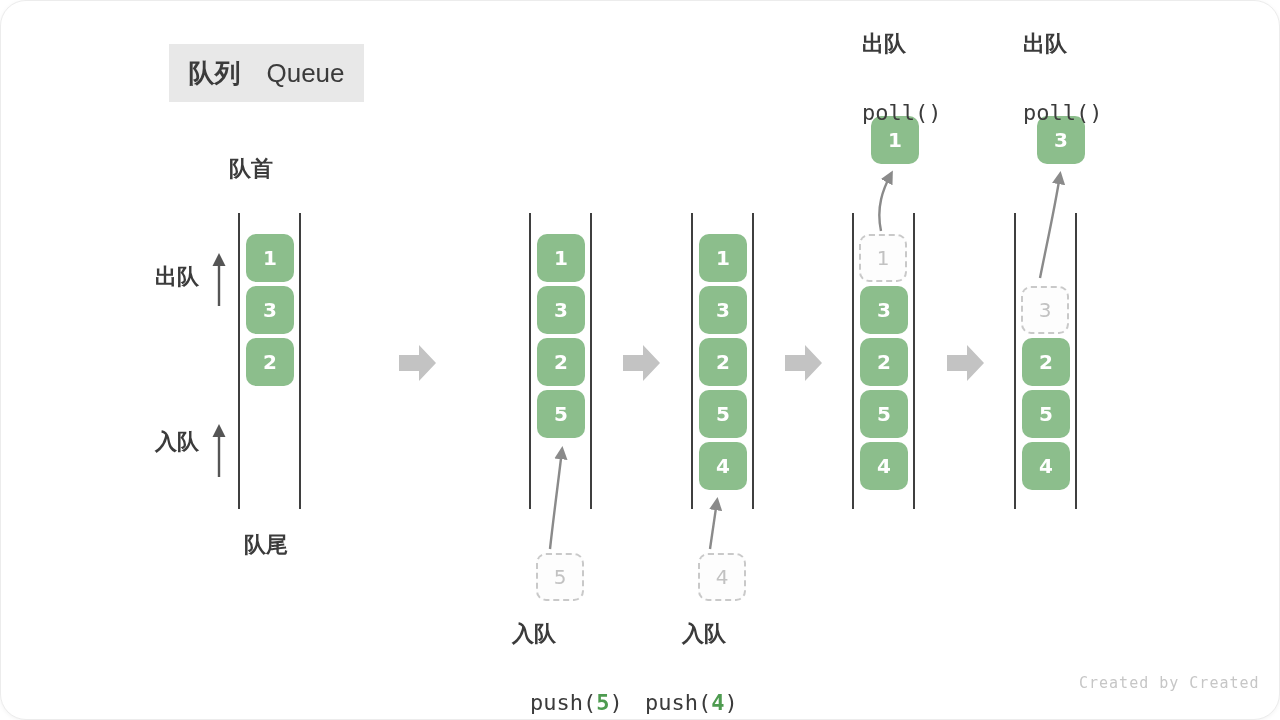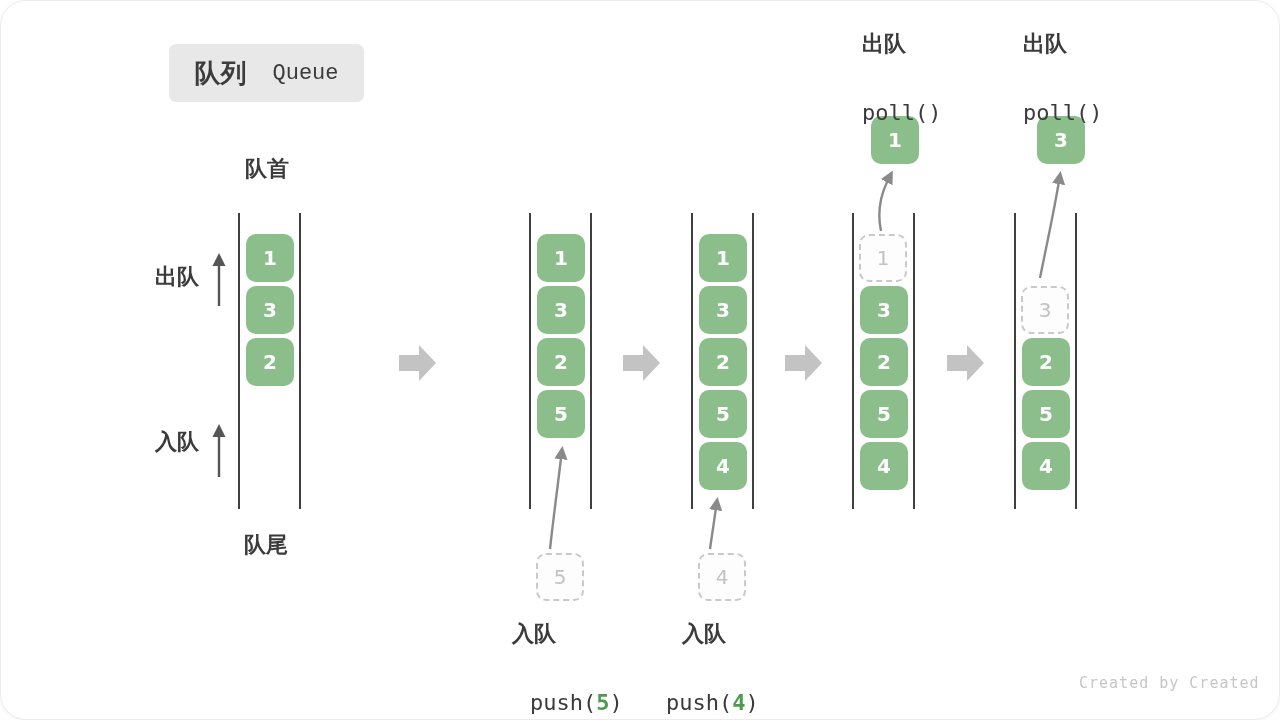--- a/index.html
+++ b/index.html
@@ -19,25 +19,25 @@
   html,body{margin:0;padding:0;background:#ffffff;}
   .canvas{
     position:relative;width:1278px;height:718px;margin:0 auto;
     background:#fff;border:1px solid #ececec;border-radius:26px;
     box-shadow:0 1px 4px rgba(0,0,0,.05);
     overflow:hidden;
     font-family:"DejaVu Sans","Liberation Sans",sans-serif;
   }
   .title-chip{
     position:absolute;left:168px;top:43px;width:195px;height:58px;
-    background:var(--title-bg);border-radius:7px;
+    background:var(--title-bg);border-radius:0;
     display:flex;align-items:center;justify-content:center;gap:26px;
   }
   .title-zh{font-size:26px;font-weight:700;color:var(--label-text);}
-  .title-en{font-size:22px;font-family:Liberation Mono, monospace;color:var(--label-text);}
+  .title-en{font-size:26px;font-family:Liberation Sans, sans-serif;color:var(--label-text);}
   .cjk{position:absolute;font-size:22px;font-weight:700;color:var(--label-text);white-space:nowrap;}
   .code{position:absolute;font-size:22px;font-family:"DejaVu Sans Mono","Liberation Mono",monospace;color:var(--label-text);white-space:nowrap;margin-top:36px;}
   .code .arg{color:var(--accent-green-text);font-weight:700;}
   .qcol{position:absolute;top:212px;width:63px;height:296px;}
   .vline{position:absolute;top:0;width:2px;height:296px;background:var(--line);}
   .vline.left{left:0;}
   .vline.right{left:61px;}
   .qbox{
     position:absolute;left:8px;width:48px;height:48px;border-radius:10px;
     background:var(--box-green);color:var(--box-text);
@@ -63,21 +63,21 @@
 </head>
 <body>
 
 <div class="canvas">
 
   <div class="title-chip">
     <span class="title-zh">队列</span>
     <span class="title-en">Queue</span>
   </div>
 
-  <div class="cjk" style="left:244px;top:153px">队首</div>
+  <div class="cjk" style="left:228px;top:153px">队首</div>
   <div class="cjk" style="left:243px;top:529px">队尾</div>
   <div class="cjk" style="left:154px;top:261px">出队</div>
   <div class="cjk" style="left:154px;top:426px">入队</div>
 
   <div class="qcol" style="left:237px">
     <div class="vline left"></div>
     <div class="vline right"></div>
     <div class="qbox r0">1</div>
     <div class="qbox r1">3</div>
     <div class="qbox r2">2</div>
@@ -99,21 +99,21 @@
     <div class="vline left"></div>
     <div class="vline right"></div>
     <div class="qbox r0">1</div>
     <div class="qbox r1">3</div>
     <div class="qbox r2">2</div>
     <div class="qbox r3">5</div>
     <div class="qbox r4">4</div>
   </div>
   <div class="ghost free" style="left:697px;top:552px">4</div>
   <div class="cjk" style="left:681px;top:618px">入队</div>
-  <div class="code" style="left:665px;top:653px"><span>push(</span><span class="arg">4</span><span>)</span></div>
+  <div class="code" style="left:644px;top:653px"><span>push(</span><span class="arg">4</span><span>)</span></div>
 
   <div class="qcol" style="left:851px">
     <div class="vline left"></div>
     <div class="vline right"></div>
     <div class="ghost r0">1</div>
     <div class="qbox r1">3</div>
     <div class="qbox r2">2</div>
     <div class="qbox r3">5</div>
     <div class="qbox r4">4</div>
   </div>

